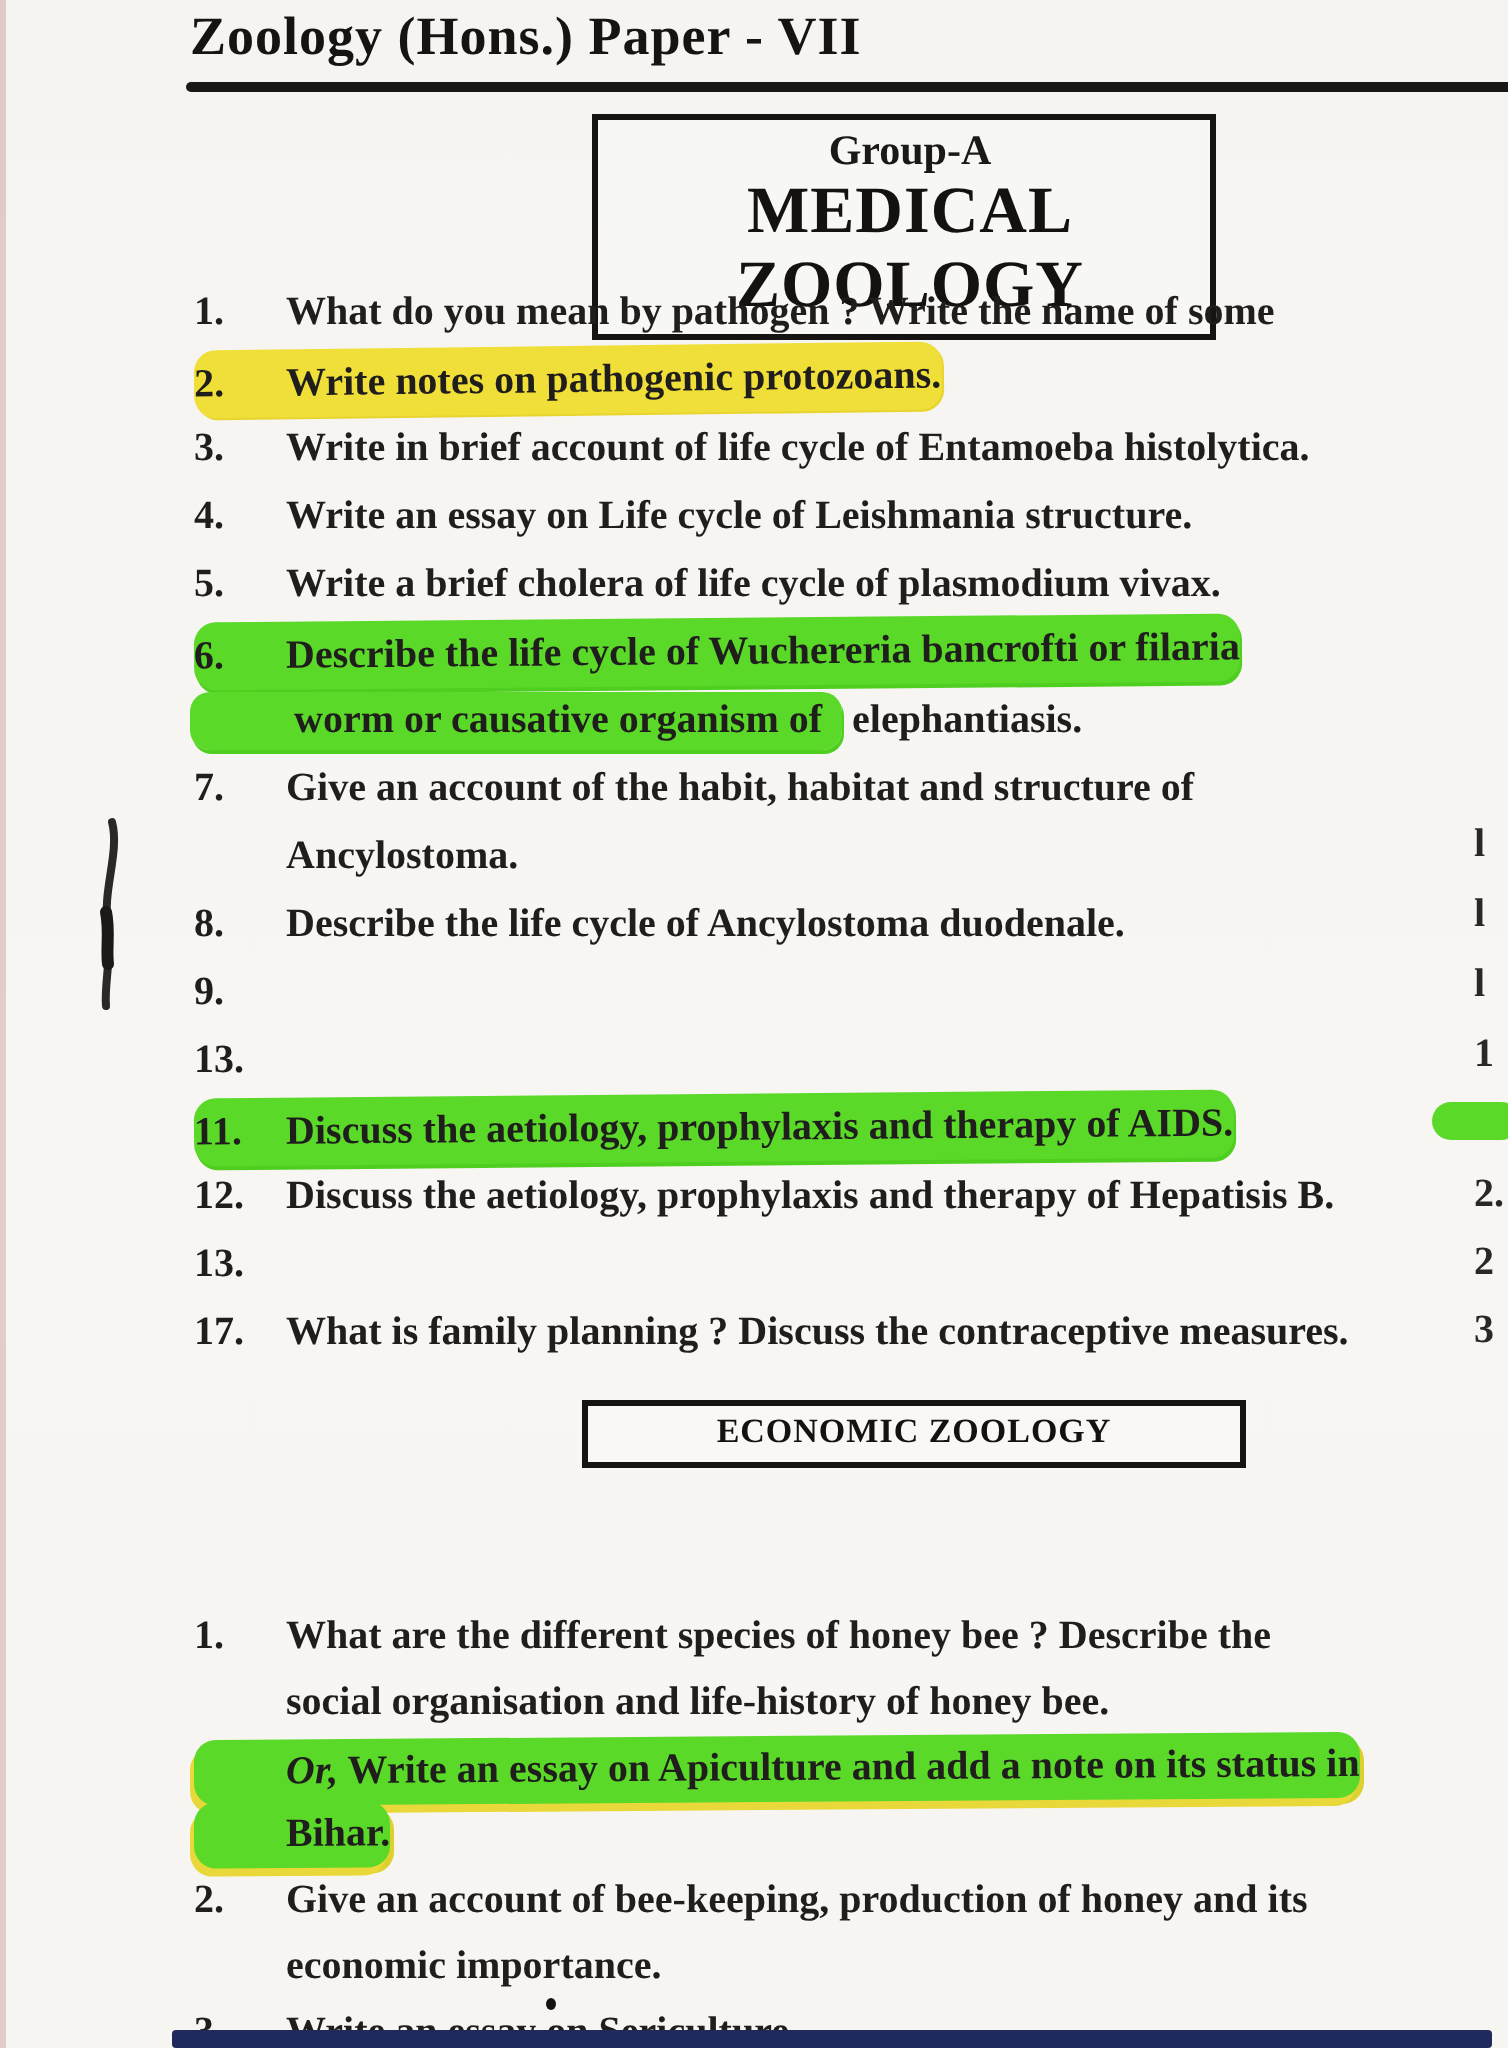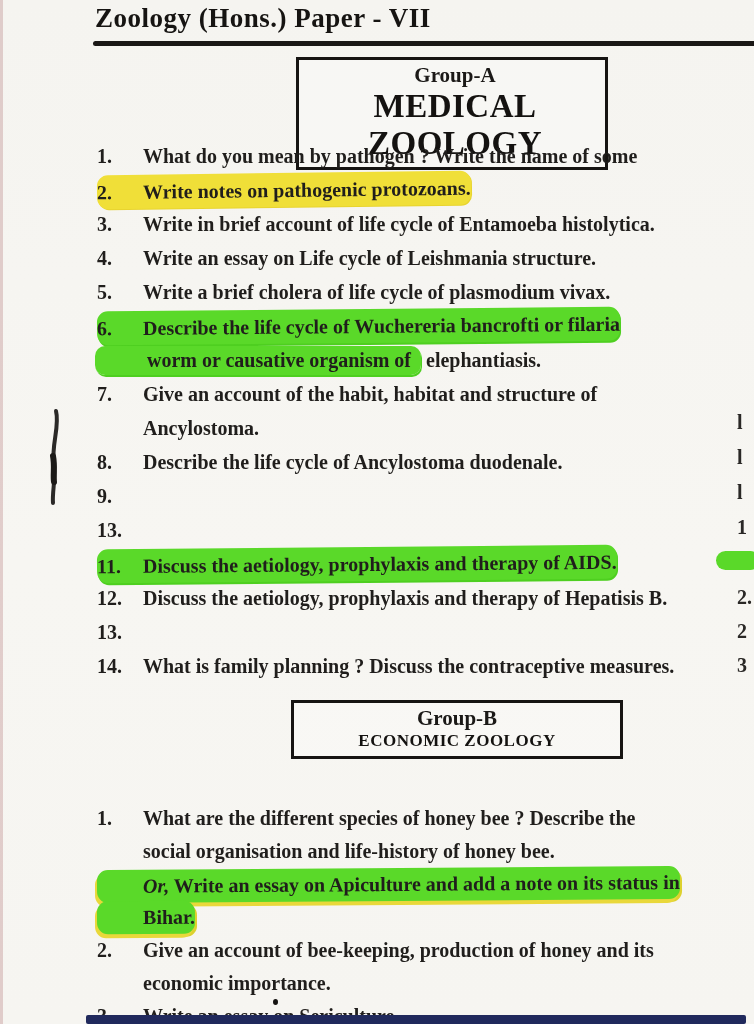--- a/index.html
+++ b/index.html
@@ -111,25 +111,24 @@
       <div class="line hl-g"><span class="qnum">6.</span><span>Describe the life cycle of Wuchereria bancrofti or filaria</span></div>
       <div class="line"><span class="seg-hl">worm or causative organism of</span><span> elephantiasis.</span></div>
       <div class="line"><span class="qnum">7.</span><span>Give an account of the habit, habitat and structure of</span></div>
       <div class="line"><span>Ancylostoma.</span></div>
       <div class="line"><span class="qnum">8.</span><span>Describe the life cycle of Ancylostoma duodenale.</span></div>
       <div class="line"><span class="qnum">9.</span></div>
       <div class="line"><span class="qnum">13.</span></div>
       <div class="line hl-g"><span class="qnum">11.</span><span>Discuss the aetiology, prophylaxis and therapy of AIDS.</span></div>
       <div class="line"><span class="qnum">12.</span><span>Discuss the aetiology, prophylaxis and therapy of Hepatisis B.</span></div>
       <div class="line"><span class="qnum">13.</span></div>
-      <div class="line"><span class="qnum">14.</span><span>What is family planning ? Discuss the contraceptive measures.</span></div>
+      <div class="line"><span class="qnum">17.</span><span>What is family planning ? Discuss the contraceptive measures.</span></div>
     </div>
 
   <div class="group-box" id="groupB-box">
-    <div class="g-label">Group-B</div>
     <div class="g-title">ECONOMIC ZOOLOGY</div>
   </div>
 
   <div class="qlist" id="qlist-b">
       <div class="line"><span class="qnum">1.</span><span>What are the different species of honey bee ? Describe the</span></div>
       <div class="line"><span>social organisation and life-history of honey bee.</span></div>
       <div class="line hl-gy"><span><em>Or,</em></span><span> Write an essay on Apiculture and add a note on its status in</span></div>
       <div class="line hl-gy"><span>Bihar.</span></div>
       <div class="line"><span class="qnum">2.</span><span>Give an account of bee-keeping, production of honey and its</span></div>
       <div class="line"><span>economic importance.</span></div>

